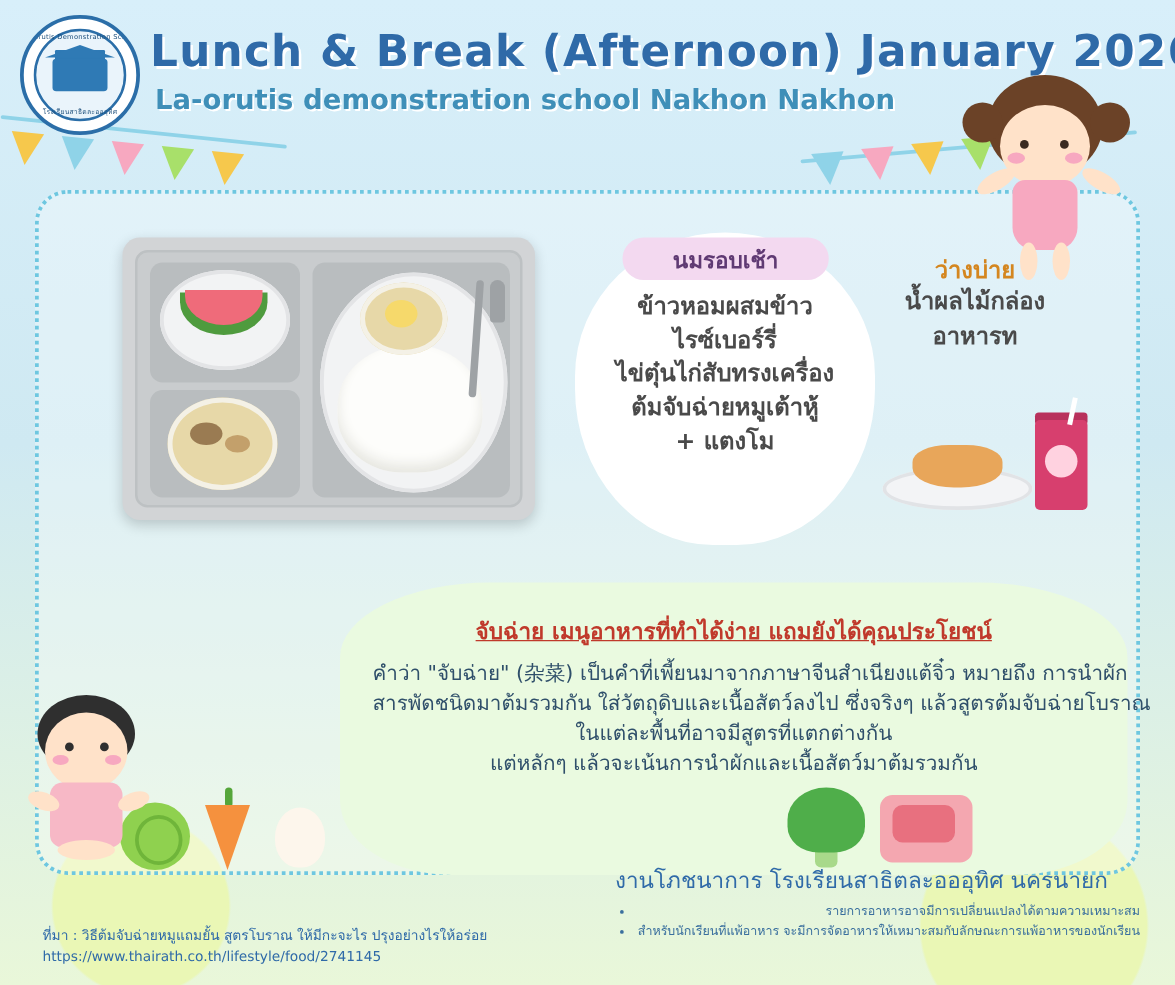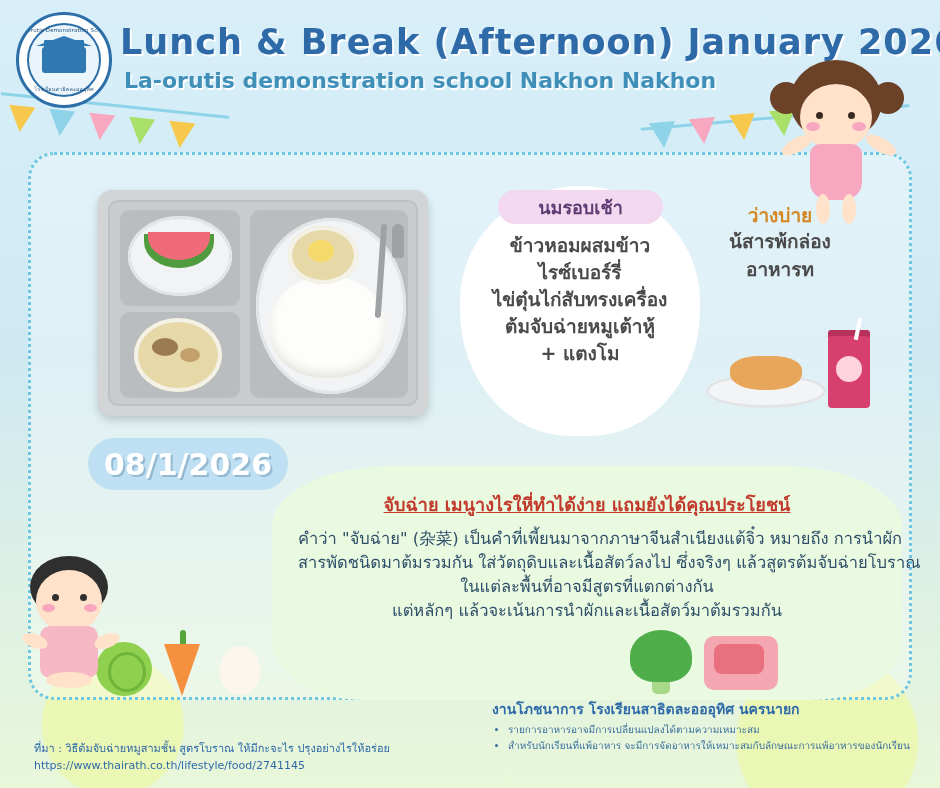--- a/index.html
+++ b/index.html
@@ -204,22 +204,22 @@
 
   
   #footer-left {
     position:absolute; left:34px; bottom:14px; width:420px;
     color:#2f6aa8; font-size:11px; line-height:1.5;
   }
   #footer-right {
     position:absolute; right:28px; bottom:34px; width:420px;
     color:#2f6aa8; font-size:11px; line-height:1.6;
   }
-  #footer-right .fr-title { font-weight:bold; font-size:14px; margin-bottom:2px; }
-  #footer-right ul { margin:0; padding-left:16px; }
+  #footer-right .fr-title { font-weight:normal; font-size:18px; margin-bottom:2px; }
+  #footer-right ul { margin:0; padding-left:16px;text-align:right; }
   #footer-right li { font-size:10px; color:#3a6f9e; }
 
   
   .dot { position:absolute; border-radius:50%; }
 </style>
 </head>
 <body>
 
 <div id="page">
 
@@ -300,36 +300,35 @@
     <div>ข้าวหอมผสมข้าว</div>
     <div>ไรซ์เบอร์รี่</div>
     <div>ไข่ตุ๋นไก่สับทรงเครื่อง</div>
     <div>ต้มจับฉ่ายหมูเต้าหู้</div>
     <div>+ แตงโม</div>
   </div>
   <div id="milk-badge">นมรอบเช้า</div>
 
   <div id="snack-title">ว่างบ่าย</div>
   <div id="snack-text">
-    <div>น้สารพ้กล่อง</div>
+    <div>น้ำผลไม้กล่อง</div>
     <div>อาหารท</div>
   </div>
   <div id="snack-art">
     <div class="cr-plate"></div>
     <div class="cr-body"></div>
     <div class="juice-top"></div>
     <div class="juice-box"></div>
     <div class="juice-fruit"></div>
     <div class="juice-straw"></div>
   </div>
 
-  <div id="date-badge">08/1/2026</div>
 
   <div id="article">
-    <div id="article-head">จับฉ่าย เมนูางไรใหี่ทำได้ง่าย แถมยังได้คุณประโยชน์</div>
+    <div id="article-head">จับฉ่าย เมนูอาหารที่ทำได้ง่าย แถมยังได้คุณประโยชน์</div>
     <div id="article-body">
       <div>คำว่า "จับฉ่าย" (杂菜) เป็นคำที่เพี้ยนมาจากภาษาจีนสำเนียงแต้จิ๋ว หมายถึง การนำผัก</div>
       <div>สารพัดชนิดมาต้มรวมกัน ใส่วัตถุดิบและเนื้อสัตว์ลงไป ซึ่งจริงๆ แล้วสูตรต้มจับฉ่ายโบราณ</div>
       <div>ในแต่ละพื้นที่อาจมีสูตรที่แตกต่างกัน</div>
       <div>แต่หลักๆ แล้วจะเน้นการนำผักและเนื้อสัตว์มาต้มรวมกัน</div>
     </div>
   </div>
 
   <div id="veg">
     <div class="veg-item cabbage" style="left:0px; top:12px;"></div>
@@ -350,21 +349,21 @@
     <div class="dot" style="left:64px; top:38px; width:7px; height:7px; background:#2f2f2f;"></div>
     <div class="dot" style="left:26px; top:48px; width:13px; height:8px; background:#f7a8c0;"></div>
     <div class="dot" style="left:68px; top:48px; width:13px; height:8px; background:#f7a8c0;"></div>
     <div class="b-shirt" style="left:24px; top:70px; width:58px; height:52px; border-radius:10px;"></div>
     <div class="b-skin" style="left:6px;  top:78px; width:26px; height:14px; transform:rotate(20deg);"></div>
     <div class="b-skin" style="left:78px; top:78px; width:26px; height:14px; transform:rotate(-20deg);"></div>
     <div class="b-skin" style="left:30px; top:116px;width:46px; height:16px;"></div>
   </div>
 
   <div id="footer-left">
-    <div>ที่มา : วิธีต้มจับฉ่ายหมูสามชั้น สูตรโบราณ ให้มีกะจะไร ปรุงอย่างไรให้อร่อย</div>
+    <div>ที่มา : วิธีต้มจับฉ่ายหมูแถมยั้น สูตรโบราณ ให้มีกะจะไร ปรุงอย่างไรให้อร่อย</div>
     <div>https://www.thairath.co.th/lifestyle/food/2741145</div>
   </div>
   <div id="footer-right">
     <div class="fr-title">งานโภชนาการ โรงเรียนสาธิตละอออุทิศ นครนายก</div>
     <ul>
       <li>รายการอาหารอาจมีการเปลี่ยนแปลงได้ตามความเหมาะสม</li>
       <li>สำหรับนักเรียนที่แพ้อาหาร จะมีการจัดอาหารให้เหมาะสมกับลักษณะการแพ้อาหารของนักเรียน</li>
     </ul>
   </div>
 

